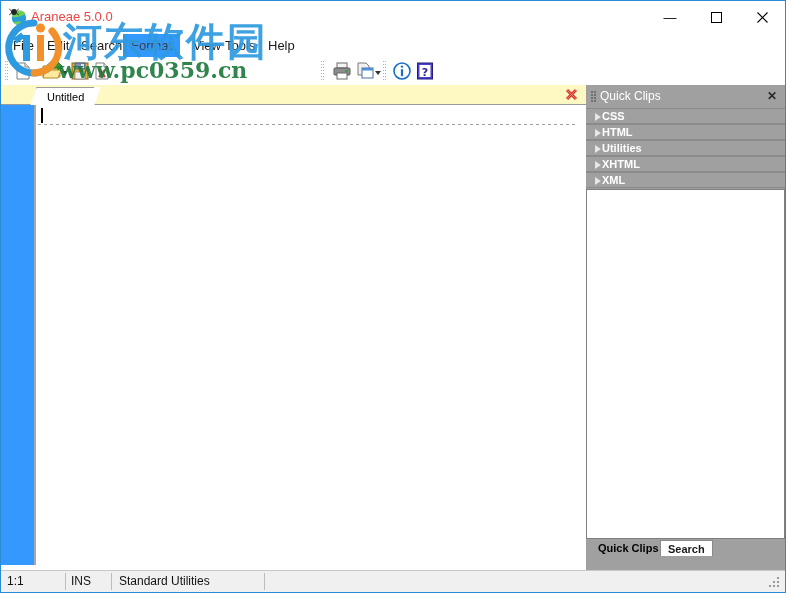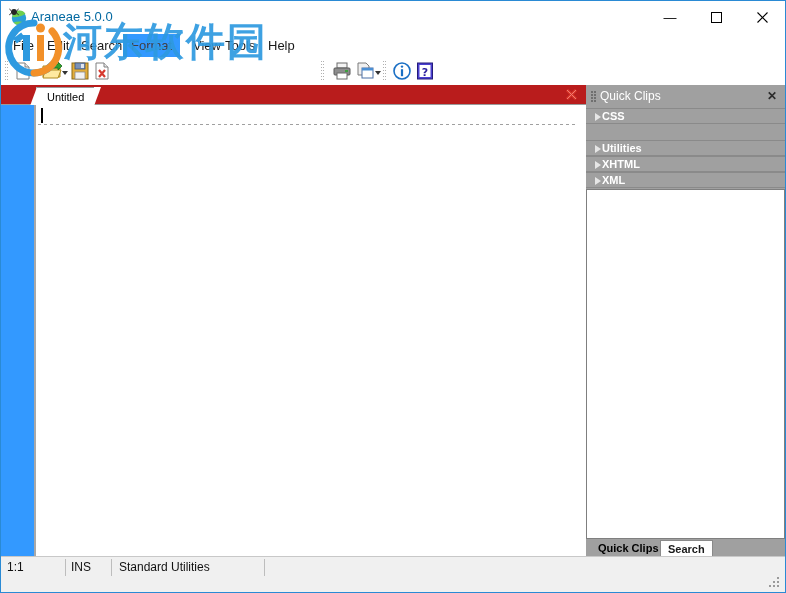--- a/index.html
+++ b/index.html
@@ -20,21 +20,21 @@
   
   .titlebar{
     position:absolute;left:0;top:0;width:784px;height:33px;
     background:#ffffff;
   }
   .title-icon{
     position:absolute;left:8px;top:7px;width:18px;height:18px;
   }
   .title-text{
     position:absolute;left:30px;top:8px;
-    font-size:13px;color:#0369a1;white-space:nowrap;
+    font-size:13px;color:#ef4444;white-space:nowrap;
   }
   .wincontrols{
     position:absolute;right:0;top:0;height:33px;display:flex;
   }
   .winbtn{
     width:46px;height:33px;display:flex;align-items:center;justify-content:center;
     color:#000;font-size:13px;cursor:default;
   }
 
   
@@ -70,21 +70,21 @@
   }
   .tbarrow:before{
     content:"";position:absolute;left:0;top:2px;
     border-left:3.5px solid transparent;border-right:3.5px solid transparent;
     border-top:4px solid #333;
   }
 
   
   .tabstrip{
     position:absolute;left:0;top:84px;width:585px;height:20px;
-    background:#b91c1c;
+    background:#fef9c3;
   }
   .tabstrip .tabline{
     position:absolute;left:0;bottom:0;width:585px;height:1px;background:#9a9a9a;
   }
   .doc-tab{
     position:absolute;left:35px;top:2px;height:18px;
     padding:0 10px 0 10px;line-height:18px;font-size:11px;color:#000;
     background:#ffffff;border:1px solid #9a9a9a;border-bottom:none;
     transform:skewX(0deg);cursor:default;white-space:nowrap;
   }
@@ -172,21 +172,21 @@
     content:"";position:absolute;left:-5px;bottom:0;width:0;height:0;
     border-bottom:16px solid #a0a0a0;border-left:5px solid transparent;
   }
   .dock-tab.sel:after{
     content:"";position:absolute;right:-5px;bottom:0;width:0;height:0;
     border-bottom:16px solid #a0a0a0;border-right:5px solid transparent;
   }
 
   
   .statusbar{
-    position:absolute;left:0;bottom:0;width:784px;height:36px;
+    position:absolute;left:0;bottom:0;width:784px;height:22px;
     background:#f0f0f0;border-top:1px solid #c8c8c8;box-sizing:border-box;
   }
   .status-cell{
     position:absolute;top:3px;font-size:12px;color:#111;white-space:nowrap;
   }
   .status-sep{
     position:absolute;top:2px;width:1px;height:17px;background:#bdbdbd;
   }
   .resize-grip{
     position:absolute;right:4px;bottom:3px;width:12px;height:12px;
@@ -361,20 +361,24 @@
           <i style="left:3px;top:9px"></i>
       </div>
       <div class="dock-title">Quick Clips</div>
       <div class="dock-close">✕</div>
     </div>
 
     <div class="clip-row" style="top:23px">
       <div class="clip-arrow"></div>
       <div class="clip-label">CSS</div>
     </div>
+    <div class="clip-row" style="top:39px">
+      <div class="clip-arrow"></div>
+      <div class="clip-label">HTML</div>
+    </div>
     <div class="clip-row" style="top:55px">
       <div class="clip-arrow"></div>
       <div class="clip-label">Utilities</div>
     </div>
     <div class="clip-row" style="top:87px">
       <div class="clip-arrow"></div>
       <div class="clip-label">XML</div>
     </div>
     <div class="clip-row" style="top:71px">
       <div class="clip-arrow"></div>
@@ -410,15 +414,16 @@
   <div class="watermark">
     <svg style="position:absolute;left:2px;top:16px;width:62px;height:62px" viewBox="0 0 62 62">
       <path d="M31 6 a25 25 0 1 0 18 42" fill="none" stroke="#2e9ae0" stroke-width="7" stroke-linecap="round"></path>
       <path d="M31 56 a25 25 0 0 0 18 -42" fill="none" stroke="#f29029" stroke-width="7" stroke-linecap="round"></path>
       <rect x="20" y="18" width="7" height="26" fill="#2e9ae0"></rect>
       <path d="M20 18 l-8 6" stroke="#2e9ae0" stroke-width="6" fill="none"></path>
       <rect x="34" y="18" width="7" height="26" fill="#f29029"></rect>
       <circle cx="37.5" cy="11" r="4.5" fill="#f29029"></circle>
     </svg>
     <div class="wm-cn">河东软件园</div>
+    <div class="wm-url">www.pc0359.cn</div>
   </div>
 
 </div>
 
 </body></html>

